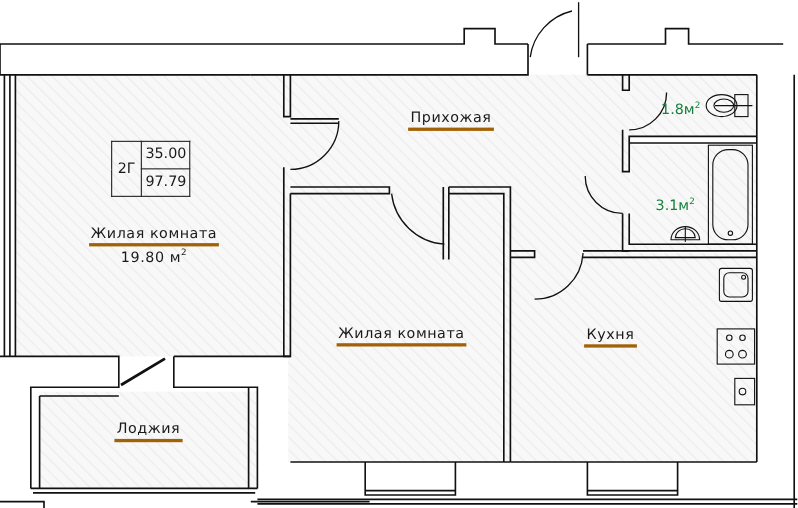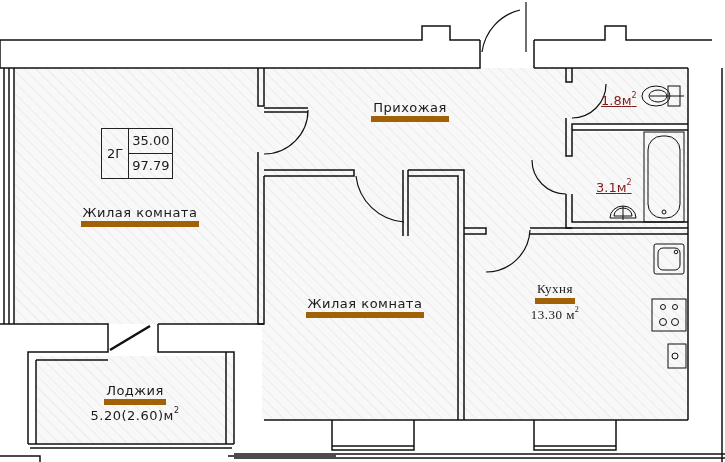--- a/index.html
+++ b/index.html
@@ -1,22 +1,22 @@
 <!DOCTYPE html>
 <html><head>
 <meta charset="utf-8">
 <style>
   html, body { margin: 0; padding: 0; background: #ffffff; }
   body { width: 725px; height: 462px; overflow: hidden; position: relative; font-family: "DejaVu Sans", sans-serif; }
   #plan { position: absolute; left: 0; top: 0; width: 725px; height: 462px; }
   .lbl { position: absolute; text-align: center; color: #1a1a1a; font-size: 13px; letter-spacing: 0.5px; }
-  .lbl .name { display: inline-block; border-bottom: 6px solid #a16207; padding: 0 2px 1px 2px; }
+  .lbl .name { display: inline-block; border-bottom: 3px solid #a16207; padding: 0 2px 1px 2px; }
   .lbl .area { display: block; margin-top: 3px; }
   .lbl sup { font-size: 8px; vertical-align: top; position: relative; top: -2px; }
-  .small { position: absolute; font-size: 13px; color: #7f1d1d; text-decoration: underline; }
+  .small { position: absolute; font-size: 13px; color: #15803d; }
   .small sup { font-size: 8px; vertical-align: top; position: relative; top: -2px; }
   #apt-table { position: absolute; left: 101px; top: 128px; border-collapse: collapse; font-size: 13px; color: #1a1a1a; }
   #apt-table td { border: 1px solid #222; padding: 4px 3px; line-height: 16px; }
   #apt-table td.type { padding: 0 5px; }
 </style>
 </head>
 <body>
 
 <svg id="plan" viewBox="0 0 725 462" xmlns="http://www.w3.org/2000/svg">
   <defs>
@@ -166,38 +166,37 @@
     <td>35.00</td>
   </tr>
   <tr>
     <td>97.79</td>
   </tr>
 </tbody>
   </table>
 
 <div class="lbl" style="left:60px; top:205px; width:160px;">
   <span class="name">Жилая комната</span>
+  <span class="area"><span>19.80</span> <span>м</span><sup>2</sup></span>
 </div>
 
 <div class="lbl" style="left:350px; top:100px; width:120px;">
   <span class="name">Прихожая</span>
 </div>
 
 <div class="lbl" style="left:285px; top:296px; width:160px;">
   <span class="name">Жилая комната</span>
 </div>
 
-<div class="lbl" style="left:500px; top:281px; width:110px;font-family:Liberation Serif, serif;">
+<div class="lbl" style="left:500px; top:297px; width:110px;">
   <span class="name">Кухня</span>
-  <span class="area"><span>13.30</span> <span>м</span><sup>2</sup></span>
 </div>
 
 <div class="lbl" style="left:70px; top:383px; width:130px;">
   <span class="name">Лоджия</span>
-  <span class="area"><span>5.20(2.60)</span><span>м</span><sup>2</sup></span>
 </div>
 
 <div class="small" style="left:601px; top:93px;">
   <span>1.8</span><span>м</span><sup>2</sup>
 </div>
 
 <div class="small" style="left:596px; top:180px;">
   <span>3.1</span><span>м</span><sup>2</sup>
 </div>
 

